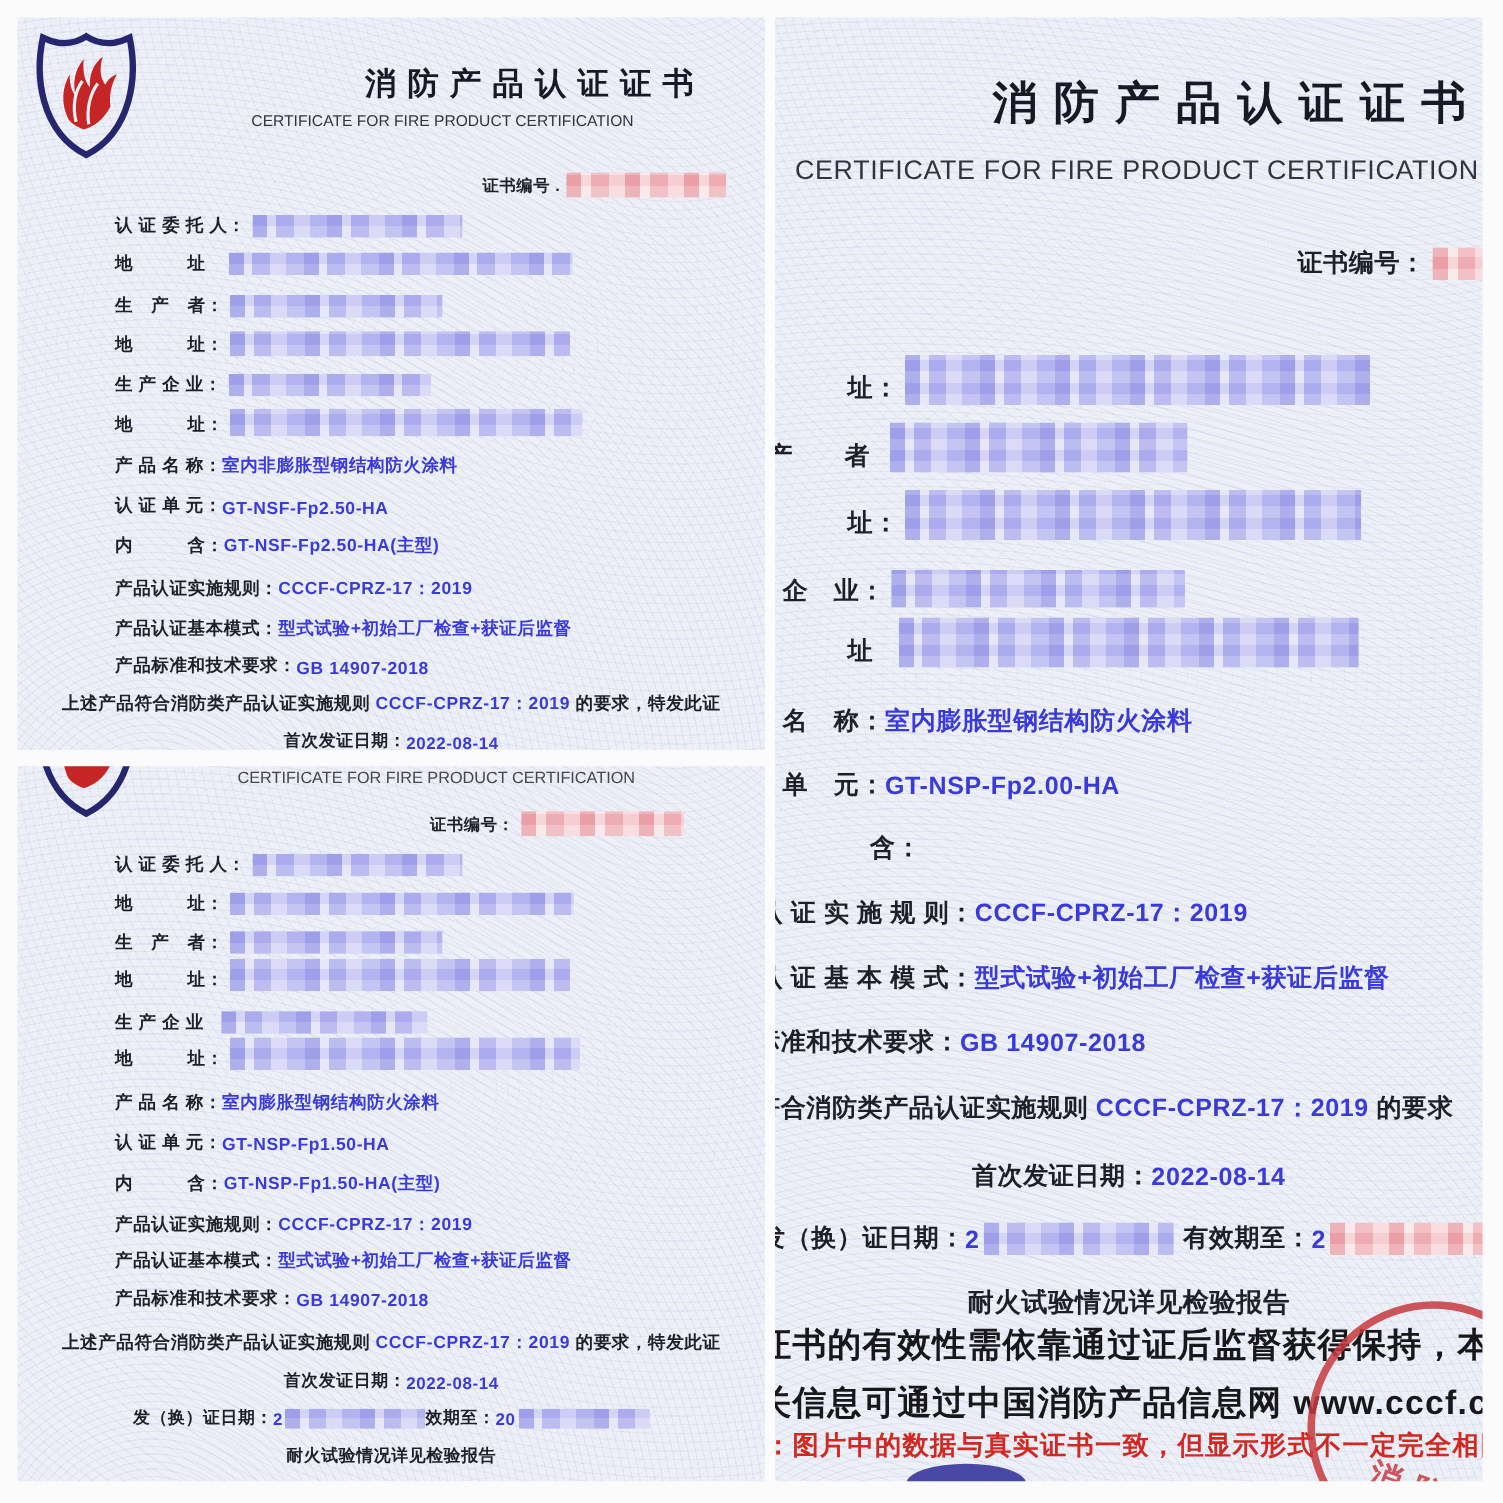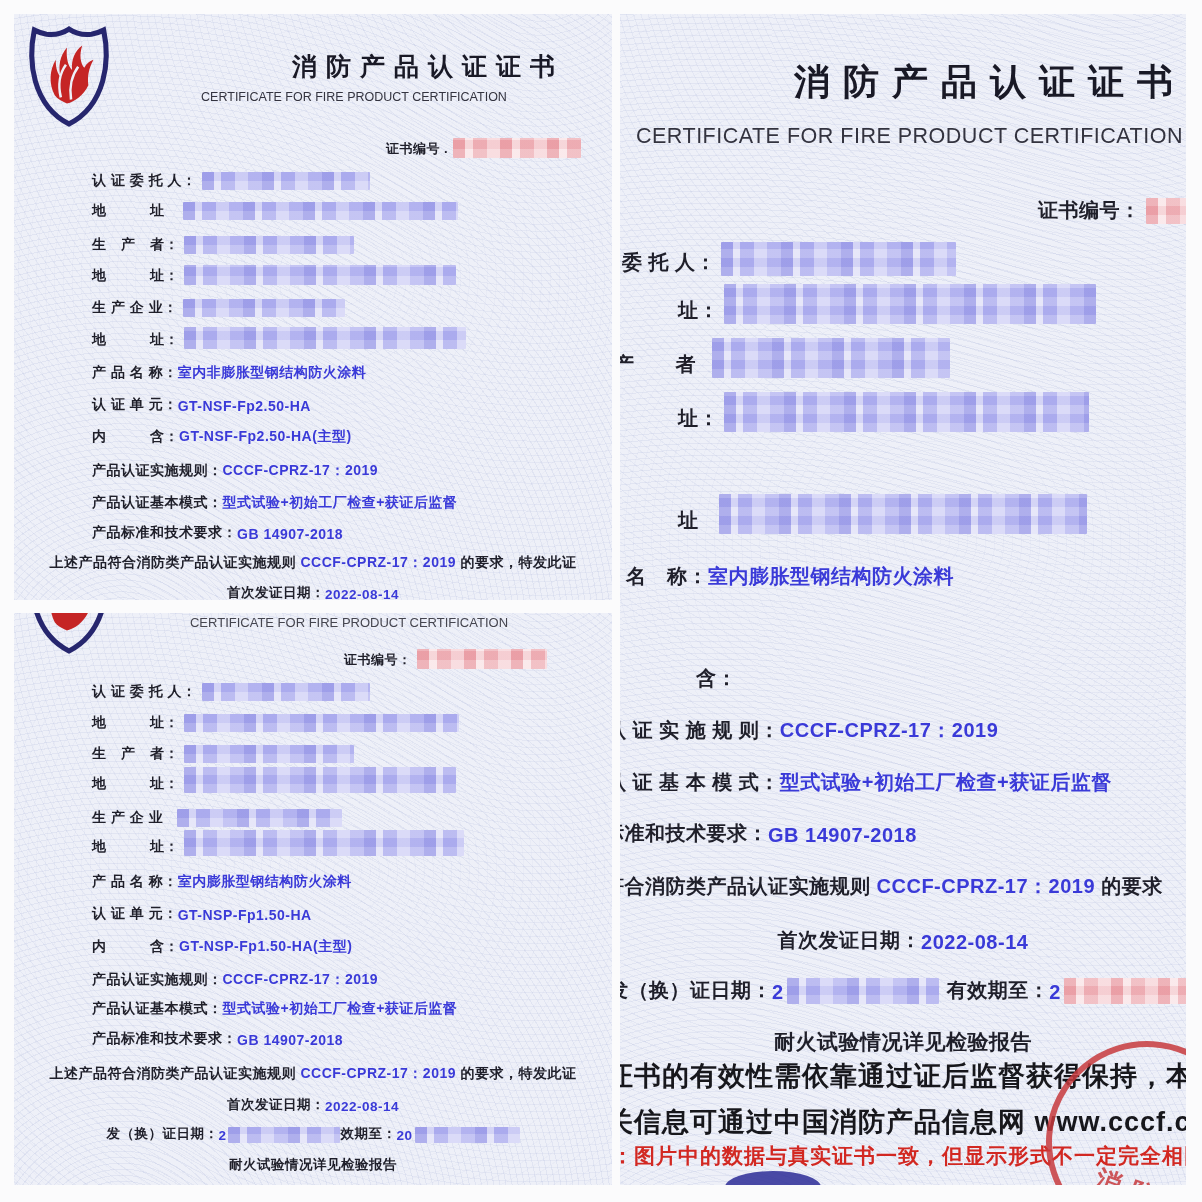--- a/index.html
+++ b/index.html
@@ -126,26 +126,27 @@
 
   <div class="tile tile-r">
     <div class="title-cn" style="left:0;right:0;top:44px;font-size:36px;letter-spacing:13px;">消防产品认证证书</div>
     <div class="subtitle-en" style="left:16px;top:110px;font-size:21.5px;letter-spacing:.5px;">CERTIFICATE FOR FIRE PRODUCT CERTIFICATION</div>
 
     <div class="row" style="left:418px;top:180px;">
       <span class="lab">证书编号：</span>
       <span class="redact rp" style="width:70px;height:26px;"></span>
     </div>
 
-    <div class="row" style="left:2px;top:232px;"><span class="lab">委 托 人：</span><span class="redact rb" style="width:235px;height:34px;"></span></div>
     <div class="row" style="left:58px;top:280px;"><span class="lab">址：</span><span class="redact rb" style="width:372px;height:40px;"></span></div>
     <div class="row" style="left:-6px;top:334px;font-family:Liberation Mono, monospace;"><span class="lab">产　　者</span><span class="redact rb" style="width:238px;height:40px;margin-left:16px;"></span></div>
     <div class="row" style="left:58px;top:388px;"><span class="lab">址：</span><span class="redact rb" style="width:365px;height:40px;"></span></div>
+    <div class="row" style="left:6px;top:442px;"><span class="lab">企　业：</span><span class="redact rb" style="width:235px;height:30px;"></span></div>
     <div class="row" style="left:58px;top:490px;"><span class="lab">址</span><span class="redact rb" style="width:368px;height:40px;margin-left:20px;"></span></div>
     <div class="row" style="left:6px;top:546px;"><span class="lab">名　称：</span><span class="val">室内膨胀型钢结构防火涂料</span></div>
+    <div class="row" style="left:6px;top:597px;"><span class="lab">单　元：</span><span class="val">GT-NSP-Fp2.00-HA</span></div>
     <div class="row" style="left:76px;top:648px;"><span class="lab">含：</span></div>
     <div class="row" style="left:-14px;top:700px;"><span class="lab">认 证 实 施 规 则：</span><span class="val">CCCF-CPRZ-17：2019</span></div>
     <div class="row" style="left:-14px;top:752px;"><span class="lab">认 证 基 本 模 式：</span><span class="val">型式试验+初始工厂检查+获证后监督</span></div>
     <div class="row" style="left:-16px;top:803px;"><span class="lab">标准和技术要求：</span><span class="val">GB 14907-2018</span></div>
 
     <div class="row stmt" style="left:-16px;top:856px;">
       <span class="blk">符合消防类产品认证实施规则 </span><span class="val">CCCF-CPRZ-17：2019</span><span class="blk"> 的要求</span>
     </div>
     <div class="row center" style="top:910px;font-size:20px;">
       <span class="lab">首次发证日期：</span><span class="val">2022-08-14</span>

